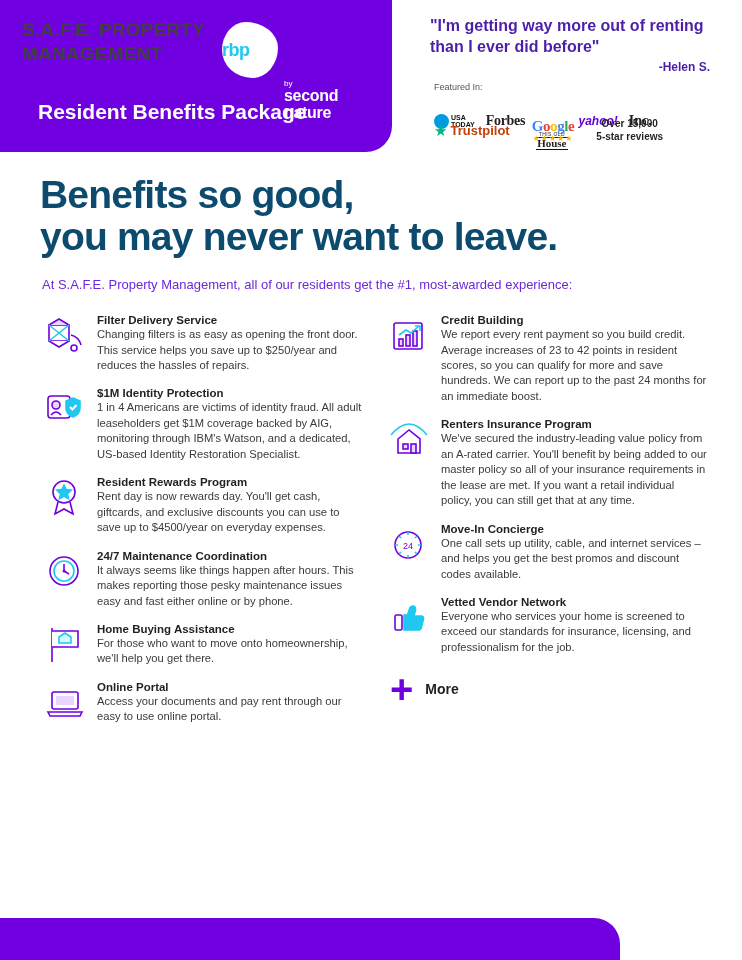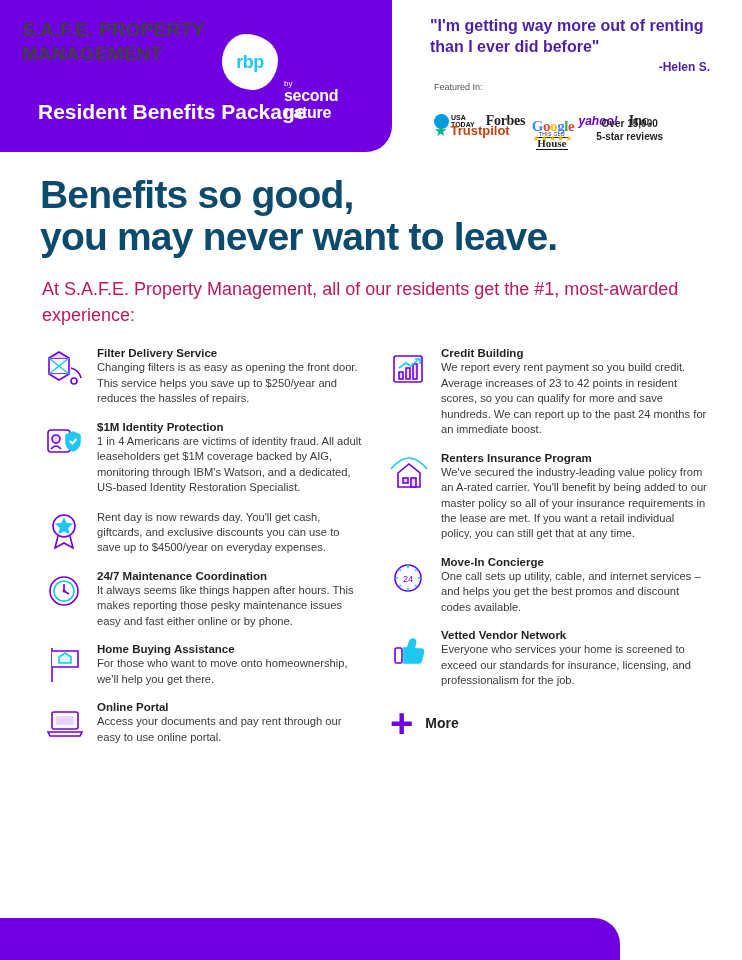--- a/index.html
+++ b/index.html
@@ -34,25 +34,25 @@
     line-height: 1.25;
     letter-spacing: 0.2px;
   }
   .rbp-badge {
     position: absolute;
     left: 222px; top: 22px;
     width: 62px; height: 56px;
   }
   .rbp-blob {
     position: absolute;
-    left: 0; top: 12px;
+    left: 0; top: 0;
     width: 56px; height: 56px;
     background: #ffffff;
     border-radius: 42% 58% 46% 54% / 50% 46% 54% 50%;
-    display: flex; align-items: center; justify-content: center;
+    display: flex; align-items: center; 
   }
   .rbp-blob span {
     color: #1ec8f0;
     font-size: 18px;
     font-weight: bold;
     letter-spacing: -0.5px;
   }
   .sn-text {
     position: absolute;
     left: 62px; top: 24px;
@@ -143,23 +143,23 @@
     margin: 22px 0 0 40px;
     font-size: 39px;
     font-weight: bold;
     line-height: 1.08;
     letter-spacing: -0.8px;
     color: #0c4a6e;
   }
   .subhead {
     margin: 18px 0 0 42px;
     width: 660px;
-    font-size: 18px;
+    font-size: 13px;
     line-height: 1.45;
-    color: #be185d;
+    color: #6d28d9;
   }
 
   
   .columns {
     display: flex;
     margin: 18px 0 0 42px;
     width: 666px;
     gap: 22px;
   }
   .col { width: 322px; }
@@ -313,20 +313,21 @@
 
     <div class="benefit">
       <div class="b-icon">
         <svg width="44" height="40" viewBox="0 0 44 40" fill="none" stroke="#7000e0" stroke-width="1.6">
           <circle cx="21" cy="15" r="11" fill="#fff"></circle>
           <path d="M21 8 l2.2 4.6 l5 .6 l-3.7 3.5 l1 5 l-4.5 -2.5 l-4.5 2.5 l1 -5 l-3.7 -3.5 l5 -.6 z" fill="#1ec8f0" stroke="#1ec8f0"></path>
           <path d="M15 25 l-3 12 l9 -5 l9 5 l-3 -12"></path>
         </svg>
       </div>
       <div class="b-text">
+        <div class="b-title">Resident Rewards Program</div>
         <div class="b-desc">Rent day is now rewards day. You'll get cash, giftcards, and exclusive discounts you can use to save up to $4500/year on everyday expenses.</div>
       </div>
     </div>
 
     <div class="benefit">
       <div class="b-icon">
         <svg width="44" height="40" viewBox="0 0 44 40" fill="none" stroke="#7000e0" stroke-width="1.6">
           <circle cx="21" cy="20" r="14" fill="#fff"></circle>
           <circle cx="21" cy="20" r="10" stroke="#1ec8f0"></circle>
           <path d="M21 13 v7 l5 3"></path>

